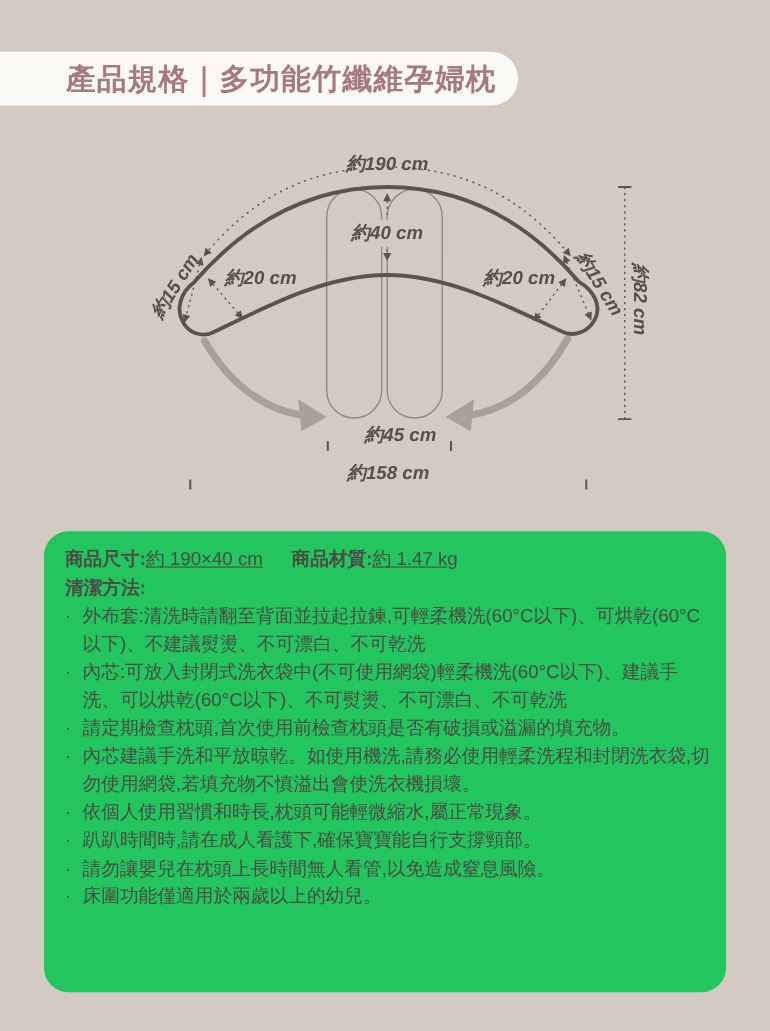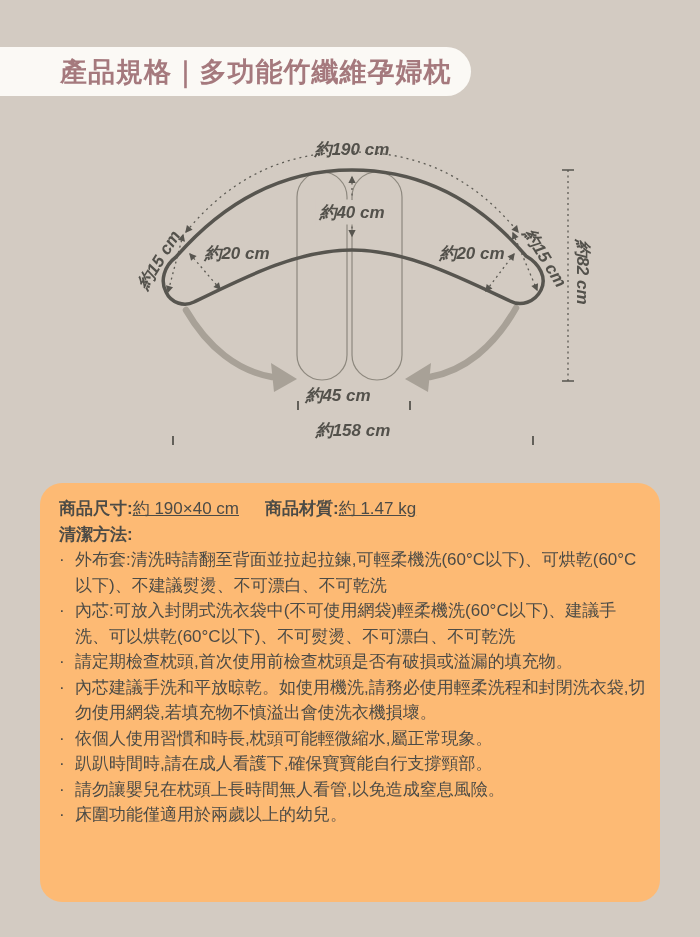--- a/index.html
+++ b/index.html
@@ -26,21 +26,21 @@
     position:absolute;font-size:17px;font-weight:600;color:#53514b;
     white-space:nowrap;transform:translate(-50%,-50%);
   }
   .dim.bgpill{background:#d3cbc2;padding:1px 4px;}
   .dim.rotL{transform:translate(-50%,-50%) rotate(-58deg);}
   .dim.rotR{transform:translate(-50%,-50%) rotate(58deg);}
   .dim.rotV{transform:translate(-50%,-50%) rotate(90deg);}
   
   .panel{
     position:absolute;left:40px;top:483px;width:620px;height:419px;
-    background:#fdba74;border-radius:22px;box-sizing:border-box;
+    background:#22c55e;border-radius:22px;box-sizing:border-box;
     padding:13px 14px 0 19px;
     font-size:17px;line-height:25.5px;color:#4c4b46;
   }
   .row{display:flex;align-items:baseline;}
   .lbl{font-weight:bold;flex:0 0 auto;}
   .val{flex:0 0 auto;text-decoration:underline;}
   .val.grow{flex:1 1 auto;}
   .gap{display:inline-block;width:26px;flex:0 0 auto;}
   .hrow{font-weight:bold;}
   ul.blist{list-style:none;margin:0;padding:0;}
@@ -94,21 +94,21 @@
     <path d="M173,316 v9 M533,316 v9" stroke="#57554f" stroke-width="1.8"></path>
   </svg>
 
   <div class="dim" style="left:352px;top:29px">約190 cm</div>
   <div class="dim bgpill" style="left:352px;top:92px">約40 cm</div>
   <div class="dim" style="left:237px;top:133px">約20 cm</div>
   <div class="dim" style="left:472px;top:133px">約20 cm</div>
   <div class="dim rotL" style="left:159px;top:140px">約15 cm</div>
   <div class="dim rotR" style="left:545px;top:138px">約15 cm</div>
   <div class="dim rotV" style="left:582px;top:152px">約82 cm</div>
-  <div class="dim" style="left:338px;top:275px">約45 cm</div>
+  <div class="dim" style="left:364px;top:275px">約45 cm</div>
   <div class="dim" style="left:353px;top:310px">約158 cm</div>
 </div>
 
 <div class="panel">
 
   <div class="row">
     <span class="lbl">商品尺寸:</span>
     <span class="val">約 190×40 cm</span>
     <span class="gap"></span>
     <span class="lbl">商品材質:</span>

